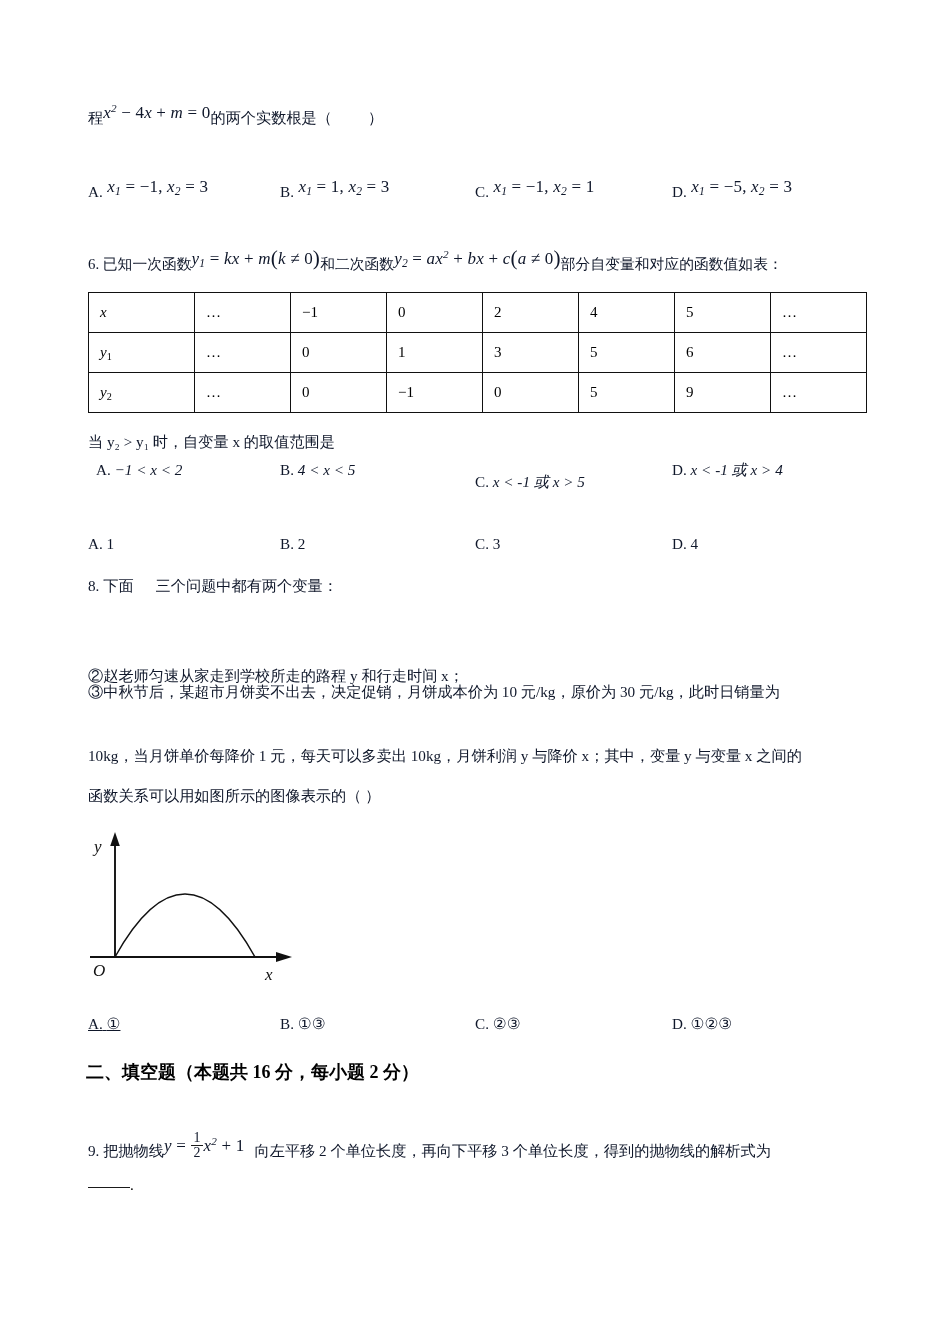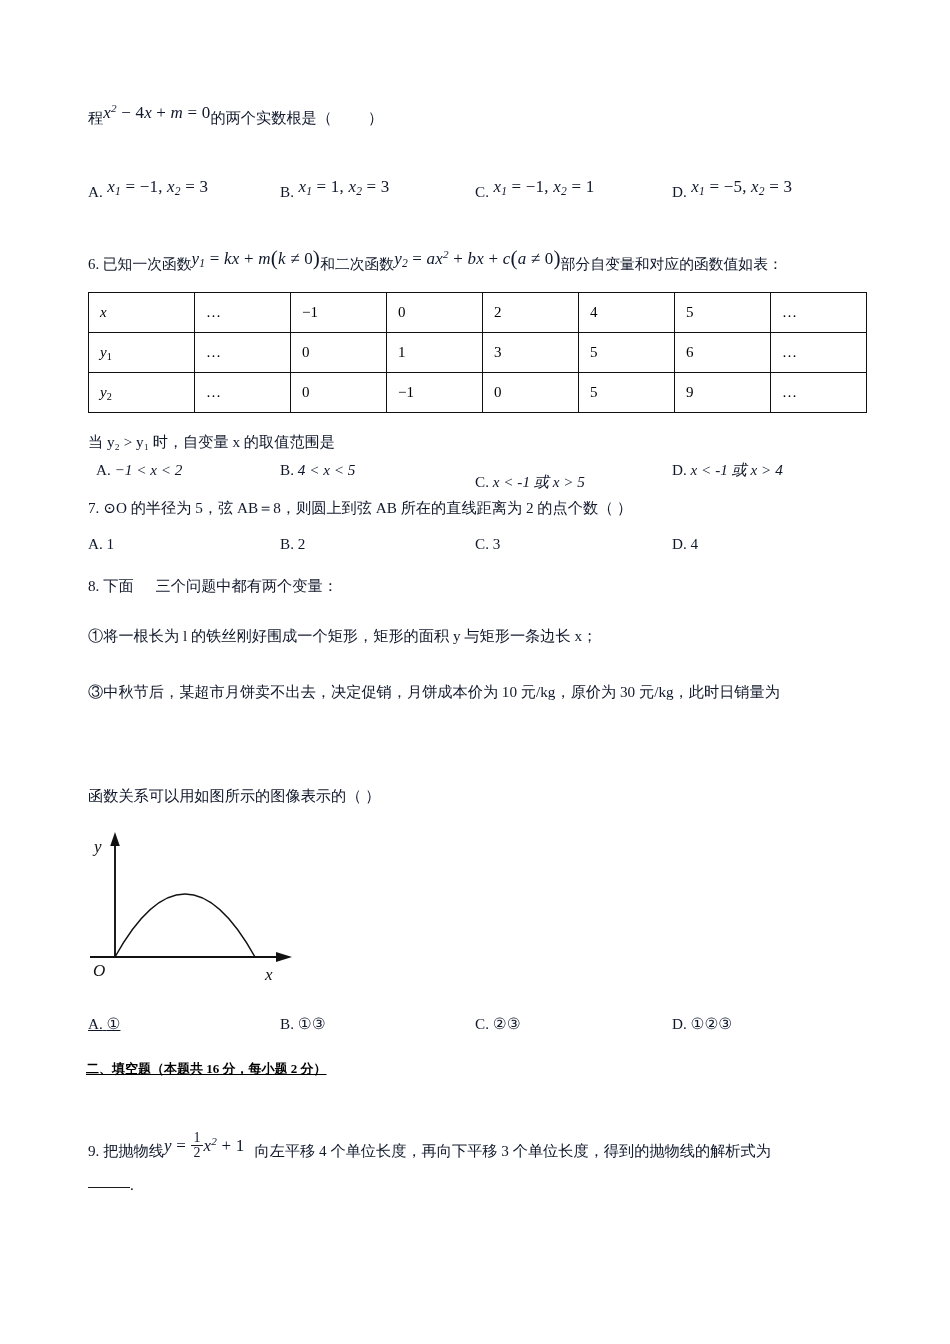--- a/index.html
+++ b/index.html
@@ -83,23 +83,22 @@
     line-height: 1.02;
     font-style: normal;
     margin: 0 1px;
   }
   .frac .nu { display: block; padding: 0 2px; }
   .frac .de { display: block; padding: 0 2px; border-top: 1px solid #1a1a1a; }
   
   .section-head {
     position: absolute;
     font-weight: bold;
-    font-size: 13px;
+    font-size: 18px;
     white-space: nowrap;
-    text-decoration: underline;
   }
   
   .blank {
     position: absolute;
     white-space: nowrap;
     font-size: 15.2px;
   }
   .blank .rule {
     display: inline-block;
     width: 42px;
@@ -186,35 +185,33 @@
     </tbody>
   </table>
 
   <div class="line" style="left:88px; top:434px;">当 y₂ &gt; y₁ 时，自变量 x 的取值范围是</div>
 
   <div class="line" style="left:96px; top:462px;"><span>A.</span> <span class="mi">−1 &lt; x &lt; 2</span></div>
   <div class="line" style="left:280px; top:462px;"><span>B.</span> <span class="mi">4 &lt; x &lt; 5</span></div>
   <div class="line" style="left:475px; top:474px;"><span>C.</span> <span class="mi">x &lt; -1 或 x &gt; 5</span></div>
   <div class="line" style="left:672px; top:462px;"><span>D.</span> <span class="mi">x &lt; -1 或 x &gt; 4</span></div>
 
-  <div class="line" style="left:88px; top:500px;">
-    <span>7.</span> <span>⊙O 的半径为 5，弦 AB＝8，则圆上到弦 AB 所在的直线距离为 2 的点个数（      ）</span>
-  </div>
 
   <div class="line" style="left:88px; top:536px;"><span>A.</span> <span>1</span></div>
   <div class="line" style="left:280px; top:536px;"><span>B.</span> <span>2</span></div>
   <div class="line" style="left:475px; top:536px;"><span>C.</span> <span>3</span></div>
   <div class="line" style="left:672px; top:536px;"><span>D.</span> <span>4</span></div>
 
   <div class="line" style="left:88px; top:578px;">
     <span>8.</span> <span>下面</span><span style="display:inline-block;width:22px;"></span><span>三个问题中都有两个变量：</span>
   </div>
 
-  <div class="line" style="left:88px; top:628px;">①将一根长为 l 的铁丝刚好围成一个矩形，矩形的面积 y 与矩形一条边长 x；</div>
+  <div class="line" style="left:88px; top:668px;">②赵老师匀速从家走到学校所走的路程 y 和行走时间 x；</div>
   <div class="line" style="left:88px; top:684px;">③中秋节后，某超市月饼卖不出去，决定促销，月饼成本价为 10 元/kg，原价为 30 元/kg，此时日销量为</div>
+  <div class="line" style="left:88px; top:748px;">10kg，当月饼单价每降价 1 元，每天可以多卖出 10kg，月饼利润 y 与降价 x；其中，变量 y 与变量 x 之间的</div>
   <div class="line" style="left:88px; top:788px;">函数关系可以用如图所示的图像表示的（      ）</div>
 
   <div class="figure" style="left:80px; top:825px; width:300px; height:165px;">
     <svg width="300" height="165" viewBox="0 0 300 165">
 
       <line x1="35" y1="132" x2="35" y2="18" stroke="#111111" stroke-width="1.9"></line>
       <polygon points="35,7 30.2,21 39.8,21" fill="#111111"></polygon>
 
       <line x1="10" y1="132" x2="198" y2="132" stroke="#111111" stroke-width="1.9"></line>
       <polygon points="212,132 196,127 196,137" fill="#111111"></polygon>
@@ -228,20 +225,20 @@
   </div>
 
   <div class="line" style="left:88px; top:1016px;text-decoration:underline;"><span>A.</span> <span class="circ">①</span></div>
   <div class="line" style="left:280px; top:1016px;"><span>B.</span> <span class="circ">①③</span></div>
   <div class="line" style="left:475px; top:1016px;"><span>C.</span> <span class="circ">②③</span></div>
   <div class="line" style="left:672px; top:1016px;"><span>D.</span> <span class="circ">①②③</span></div>
 
   <div class="section-head" style="left:86px; top:1060px;">二、填空题（本题共 16 分，每小题 2 分）</div>
 
   <div class="line" style="left:88px; top:1136px;">
-    <span>9.</span> <span class="cn">把抛物线</span><span class="math"><span class="mi">y</span><span class="op"> = </span><span class="frac"><span class="nu">1</span><span class="de">2</span></span><span class="mi">x</span><span class="sup">2</span><span class="op"> + 1</span></span><span style="display:inline-block;width:10px;"></span><span class="cn">向左平移 4 个单位长度，再向下平移 3 个单位长度，得到的抛物线的解析式为</span>
+    <span>9.</span> <span class="cn">把抛物线</span><span class="math"><span class="mi">y</span><span class="op"> = </span><span class="frac"><span class="nu">1</span><span class="de">2</span></span><span class="mi">x</span><span class="sup">2</span><span class="op"> + 1</span></span><span style="display:inline-block;width:10px;"></span><span class="cn">向左平移 2 个单位长度，再向下平移 3 个单位长度，得到的抛物线的解析式为</span>
   </div>
 
   <div class="blank" style="left:88px; top:1176px;">
     <span class="rule"></span><span>.</span>
   </div>
 
 </div>
 
 </body></html>

